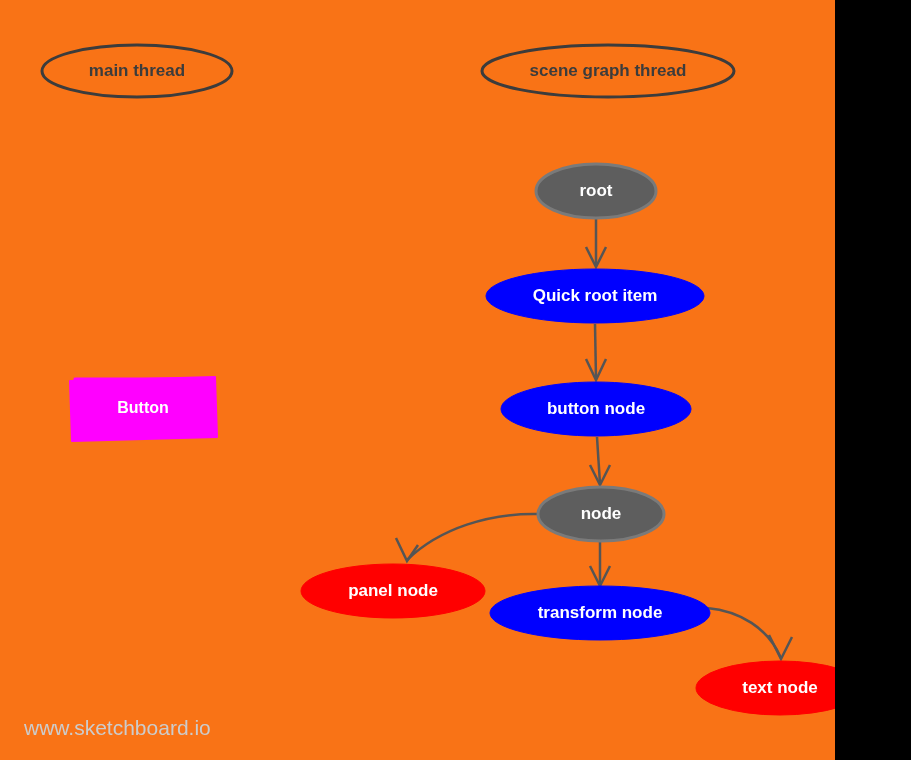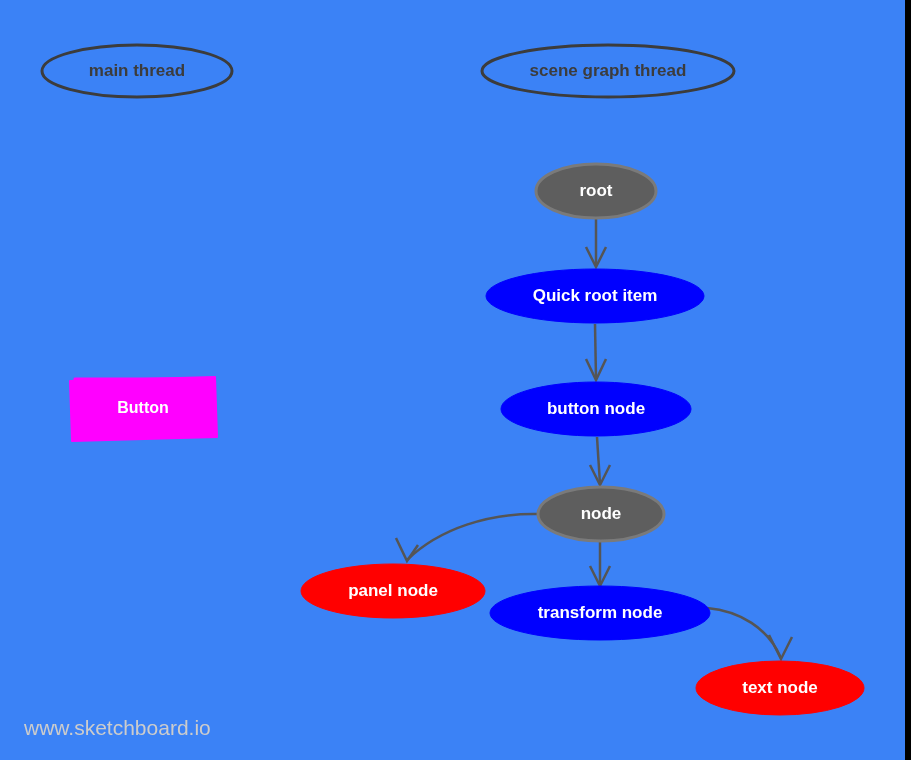--- a/index.html
+++ b/index.html
@@ -2,23 +2,23 @@
 <html><head>
 <meta charset="utf-8">
 <style>
   html, body {
     margin: 0;
     padding: 0;
     background: #000000;
   }
   #canvas {
     position: relative;
-    width: 905px;
+    width: 835px;
     height: 760px;
-    background: #3b82f6;
+    background: #f97316;
     overflow: hidden;
     font-family: "Liberation Sans", sans-serif;
   }
   #diagram-svg {
     position: absolute;
     left: 0;
     top: 0;
     width: 911px;
     height: 760px;
   }

